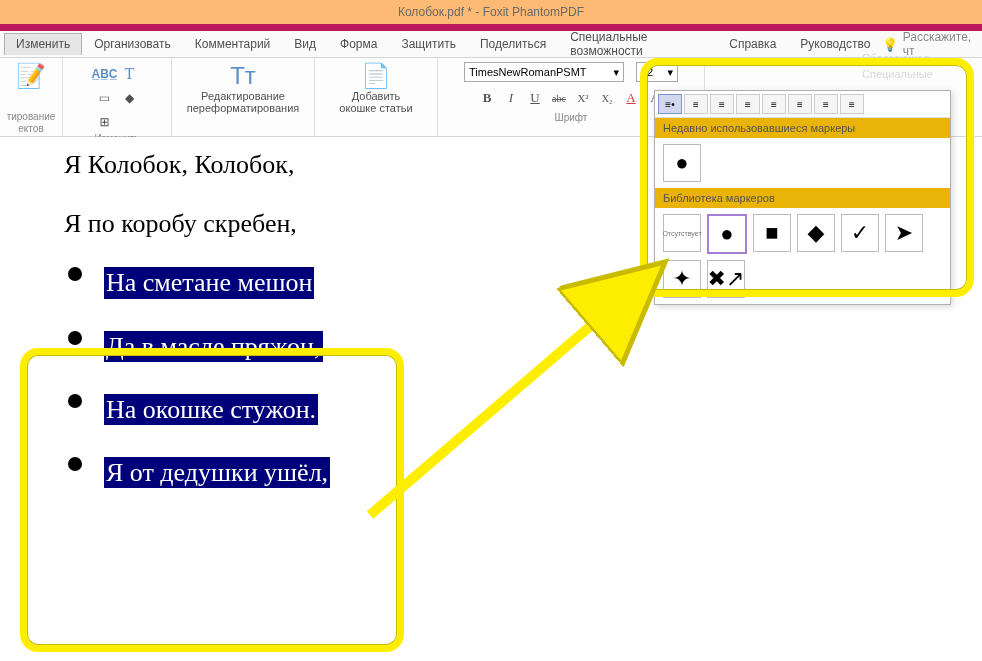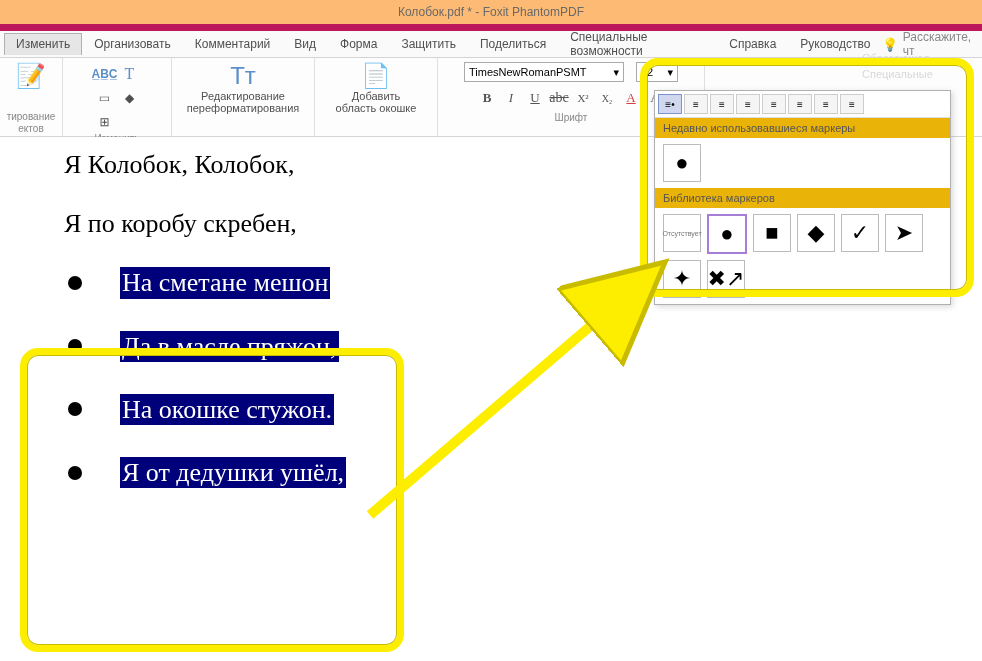--- a/index.html
+++ b/index.html
@@ -115,21 +115,21 @@
   .canvas {
     position: relative; height: 530px; background: white;
   }
   .doc-text {
     position: absolute; left: 64px; top: 12px;
     font-family: "Times New Roman", serif; font-size: 26px;
     color: #000; line-height: 1.2;
   }
   .doc-text p { margin: 0 0 28px 0; }
   .bullet-list { margin-top: 20px; }
-  .bullet-row { display:flex; align-items:center; gap: 38px; margin-bottom: 32px;}
+  .bullet-row { display:flex; align-items:flex-start; gap: 22px; margin-bottom: 32px;}
   .bullet-dot {
     width: 14px; height:14px; border-radius:50%; background:#000;
     margin-left: 4px;
   }
   .sel {
     background: #00007a; color: white; padding: 0 2px;
   }
   .highlight-box {
     position: absolute; border: 7px solid #fdee00; border-radius: 18px;
     box-shadow: 0 0 0 1px #c9bb00 inset; pointer-events: none;
@@ -221,42 +221,42 @@
       </div>
     </div>
     <div class="group-label"></div>
   </div>
 
   <div class="ribbon-group" style="width:110px">
     <div class="group-body">
       <div class="big-btn">
         <span class="icn">📄</span>
         <span style="white-space:pre-line">Добавить
-область окошке</span>
+окошке статьи</span>
       </div>
     </div>
     <div class="group-label"></div>
   </div>
 
   <div class="ribbon-group font-group" style="width:250px">
     <div class="font-row1">
       <div class="font-select font-name">
         <span>TimesNewRomanPSMT</span>
         <span>▾</span>
       </div>
       <div class="font-select font-size">
         <span>12</span>
         <span>▾</span>
       </div>
     </div>
     <div class="font-row2">
       <span class="fmt-btn" style="font-weight:bold">B</span>
       <span class="fmt-btn" style="font-style:italic">I</span>
       <span class="fmt-btn" style="text-decoration:underline">U</span>
-      <span class="fmt-btn" style="text-decoration:line-through;font-size:14px">abc</span>
+      <span class="fmt-btn" style="text-decoration:line-through;font-size:10px">abc</span>
       <span class="fmt-btn" style="font-size:11px">X²</span>
       <span class="fmt-btn" style="font-size:10px">X₂</span>
       <span class="fmt-btn" style="color:#d04040;text-decoration:underline">A</span>
       <span class="fmt-btn">A</span>
     </div>
     <div class="group-label" style="margin-top:4px">Шрифт</div>
   </div>
 </div>
 
 <div class="side-shadow">

